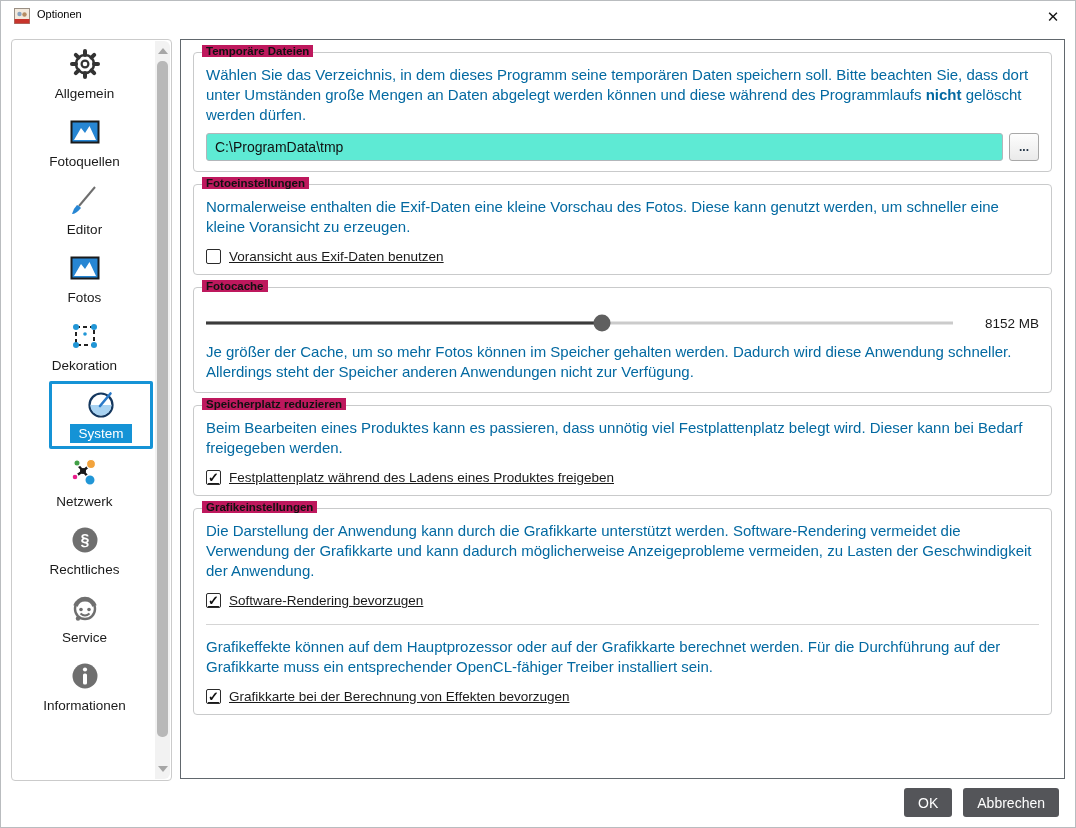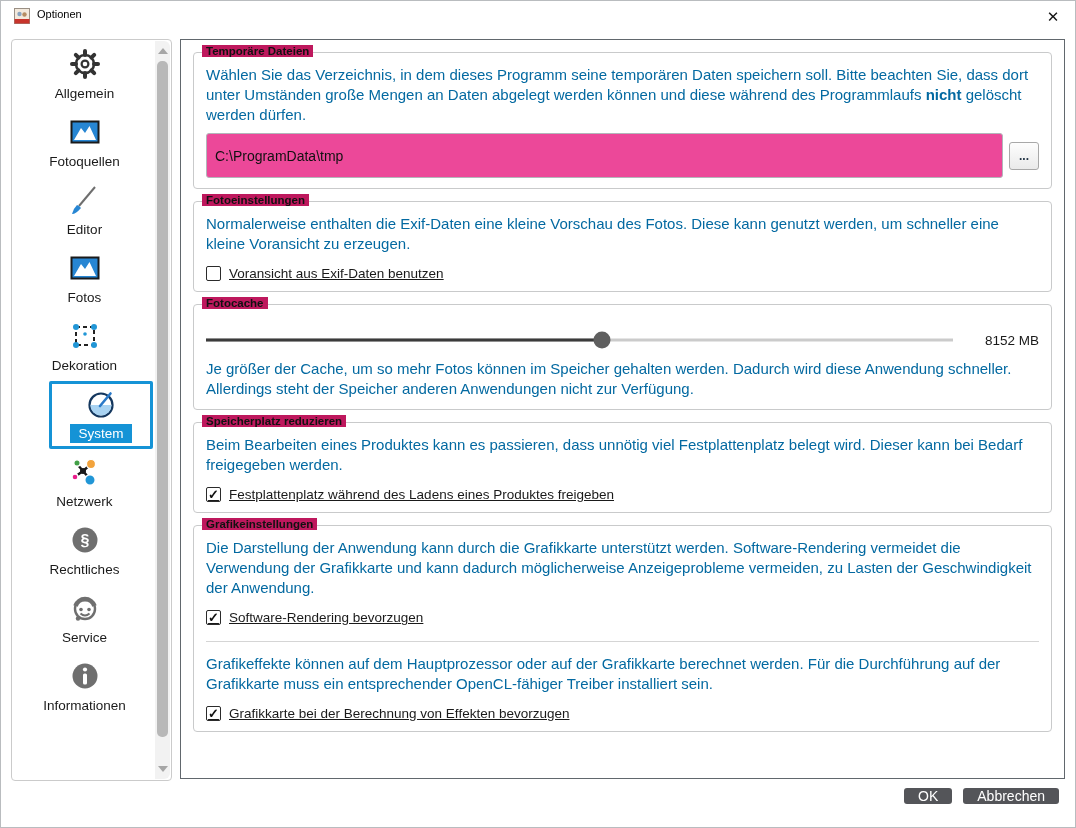--- a/index.html
+++ b/index.html
@@ -29,39 +29,39 @@
   .sb .arr-dn { bottom:7px; border-left:5px solid transparent; border-right:5px solid transparent; border-top:6px solid #a6a6a6; }
   .sb .thumb { position:absolute; left:2px; right:2px; top:20px; bottom:42px; background:#b8b8b8; border-radius:5px; }
 
   
   .main { position:absolute; left:179px; top:38px; width:885px; height:740px; border:1px solid #61676d; background:#fff; overflow:hidden; }
   .group { position:relative; border:1px solid #c9cacb; border-radius:4px; margin:12px 12px 8px 12px; padding:12px 12px 10px 12px; }
   .group .legend { position:absolute; top:-8px; left:8px; background:#be185d; padding:0 4px; font-size:11.5px; font-weight:bold; color:#111; }
   .group .txt { font-size:15px; line-height:20px; color:#0369a1; }
 
   .path-row { display:flex; align-items:center; gap:6px; margin-top:8px; }
-  .path-input { flex:1; height:45px; border:1px solid #b2b6ba; border-radius:3px; padding:0 8px; font-size:14px; font-family:"Liberation Sans", sans-serif; color:#111; background:#ec4899; }
+  .path-input { flex:1; height:28px; border:1px solid #b2b6ba; border-radius:3px; padding:0 8px; font-size:14px; font-family:"Liberation Sans", sans-serif; color:#111; background:#5eead4; }
   .browse-btn { width:30px; height:28px; border:1px solid #a8a8a8; border-radius:3px; background:linear-gradient(#fdfdfd,#eaeaea); font-size:12px; font-weight:bold; color:#234; line-height:1; cursor:default; }
 
   .check { display:flex; align-items:center; gap:8px; margin-top:12px; cursor:default;text-decoration:underline; }
   .check .box { width:15px; height:15px; border:1.6px solid #2b2b2b; border-radius:2px; background:#fff; display:flex; align-items:center; justify-content:center; font-size:13px; font-weight:bold; color:#111; line-height:1; }
   .check .cap { font-size:13.5px; color:#1a1a1a; }
 
   .slider-row { display:flex; align-items:center; gap:20px; margin:14px 0 10px 0; }
   .slider { position:relative; flex:1; height:18px; }
   .slider .track { position:absolute; left:0; right:0; top:50%; height:3px; transform:translateY(-50%); background:#cbcbcb; }
   .slider .fill { position:absolute; left:0; top:0; bottom:0; background:#3b3b3b; }
   .slider .handle { position:absolute; top:50%; width:17px; height:17px; border-radius:50%; background:#5f5f5f; transform:translate(-50%,-50%); }
   .slider-value { font-size:13.5px; color:#1a1a1a; min-width:66px; text-align:right; }
 
   .hr { border-top:1px solid #d5d5d5; margin:16px 0 12px 0; }
 
   
   .footer { position:absolute; right:16px; top:787px; display:flex; gap:11px; }
-  .btn { height:16px; padding:0 14px; background:#545559; color:#fff; border:none; border-radius:3px; font-size:14px; font-family:"Liberation Sans", sans-serif; cursor:default; }
+  .btn { height:29px; padding:0 14px; background:#545559; color:#fff; border:none; border-radius:3px; font-size:14px; font-family:"Liberation Sans", sans-serif; cursor:default; }
 </style>
 </head>
 <body>
 
 <div class="window">
 
   <div class="titlebar">
     <svg class="app-icon" viewBox="0 0 16 16">
       <rect x="0.5" y="0.5" width="15" height="15" fill="#f3e9dc" stroke="#9a8f84"></rect>
       <circle cx="5.5" cy="6" r="2.2" fill="#8aa4c0"></circle>

